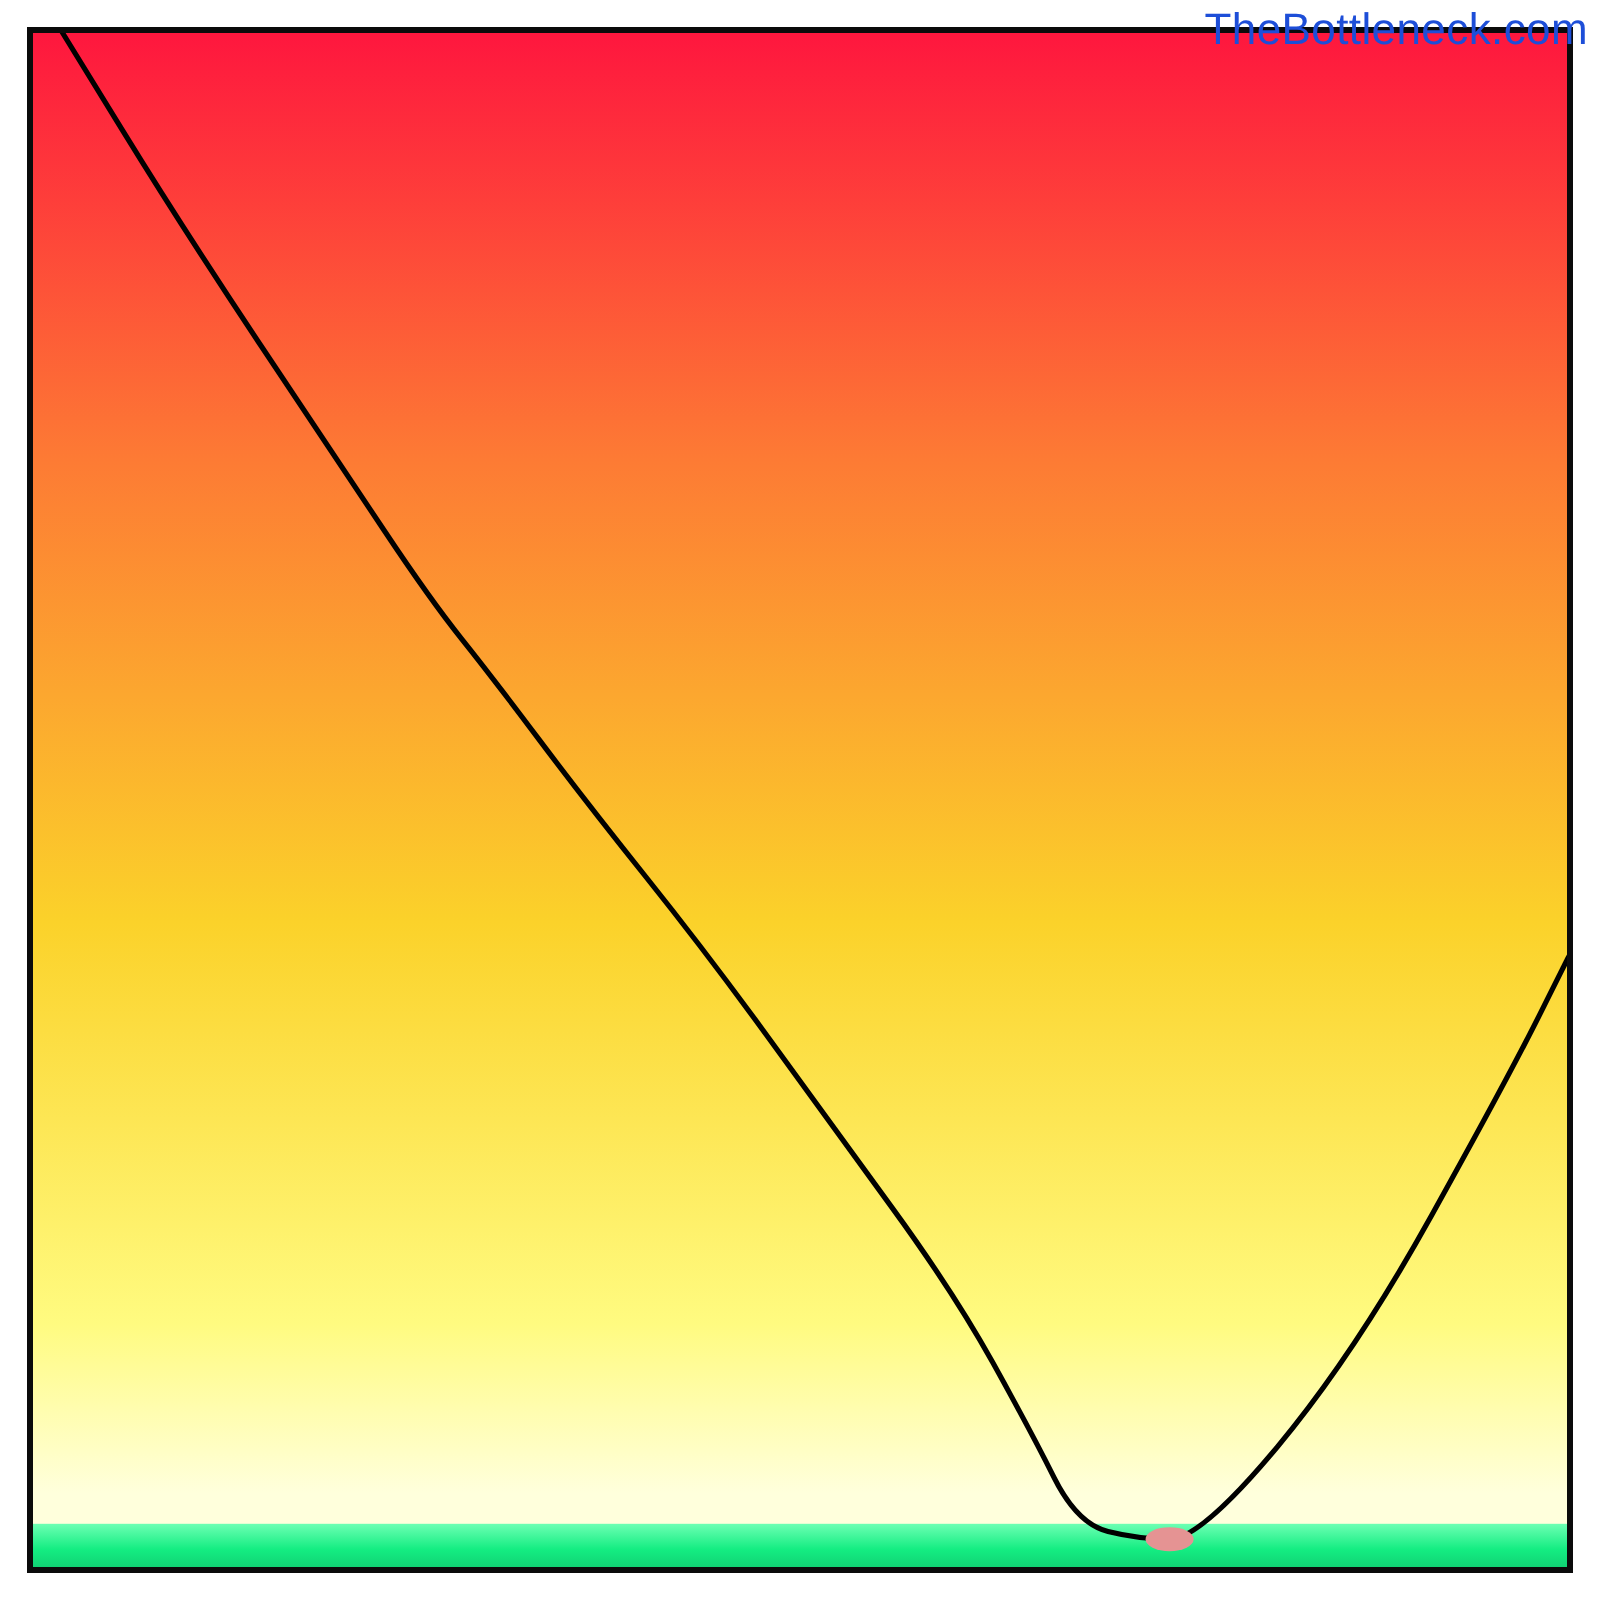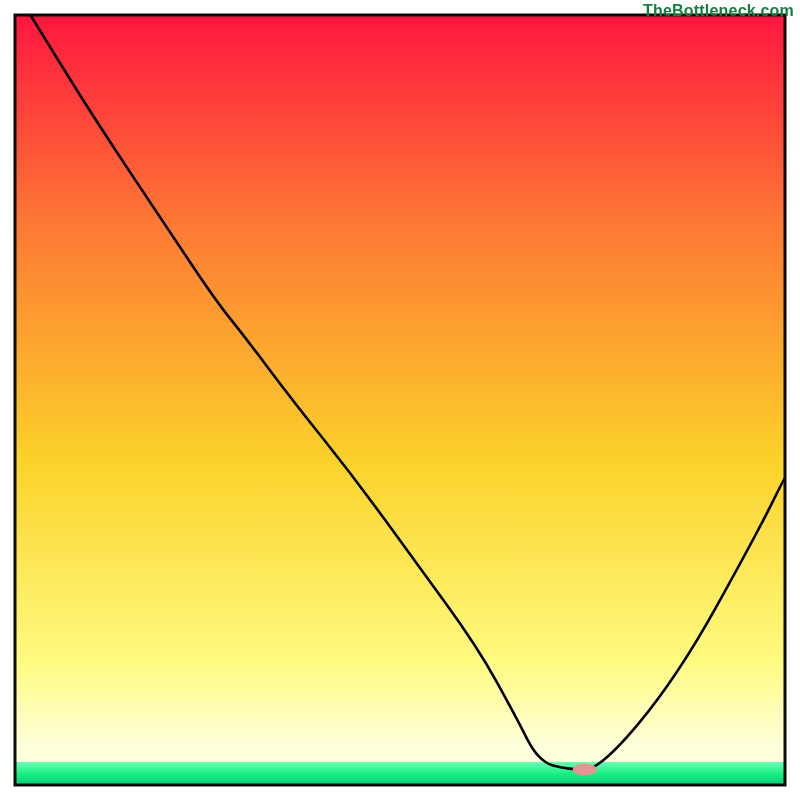--- a/index.html
+++ b/index.html
@@ -13,23 +13,23 @@
   }
   .chart {
     position: relative;
     width: 800px;
     height: 800px;
   }
   .watermark {
     position: absolute;
     top: 2px;
     right: 6px;
-    font-size: 16px;
-    font-weight: 700;
-    color: #15803d;
+    font-size: 22px;
+    font-weight: 400;
+    color: #1d4ed8;
     letter-spacing: 0.2px;
     pointer-events: none;
   }
   svg {
     display: block;
   }
 </style>
 </head>
 <body>
 

